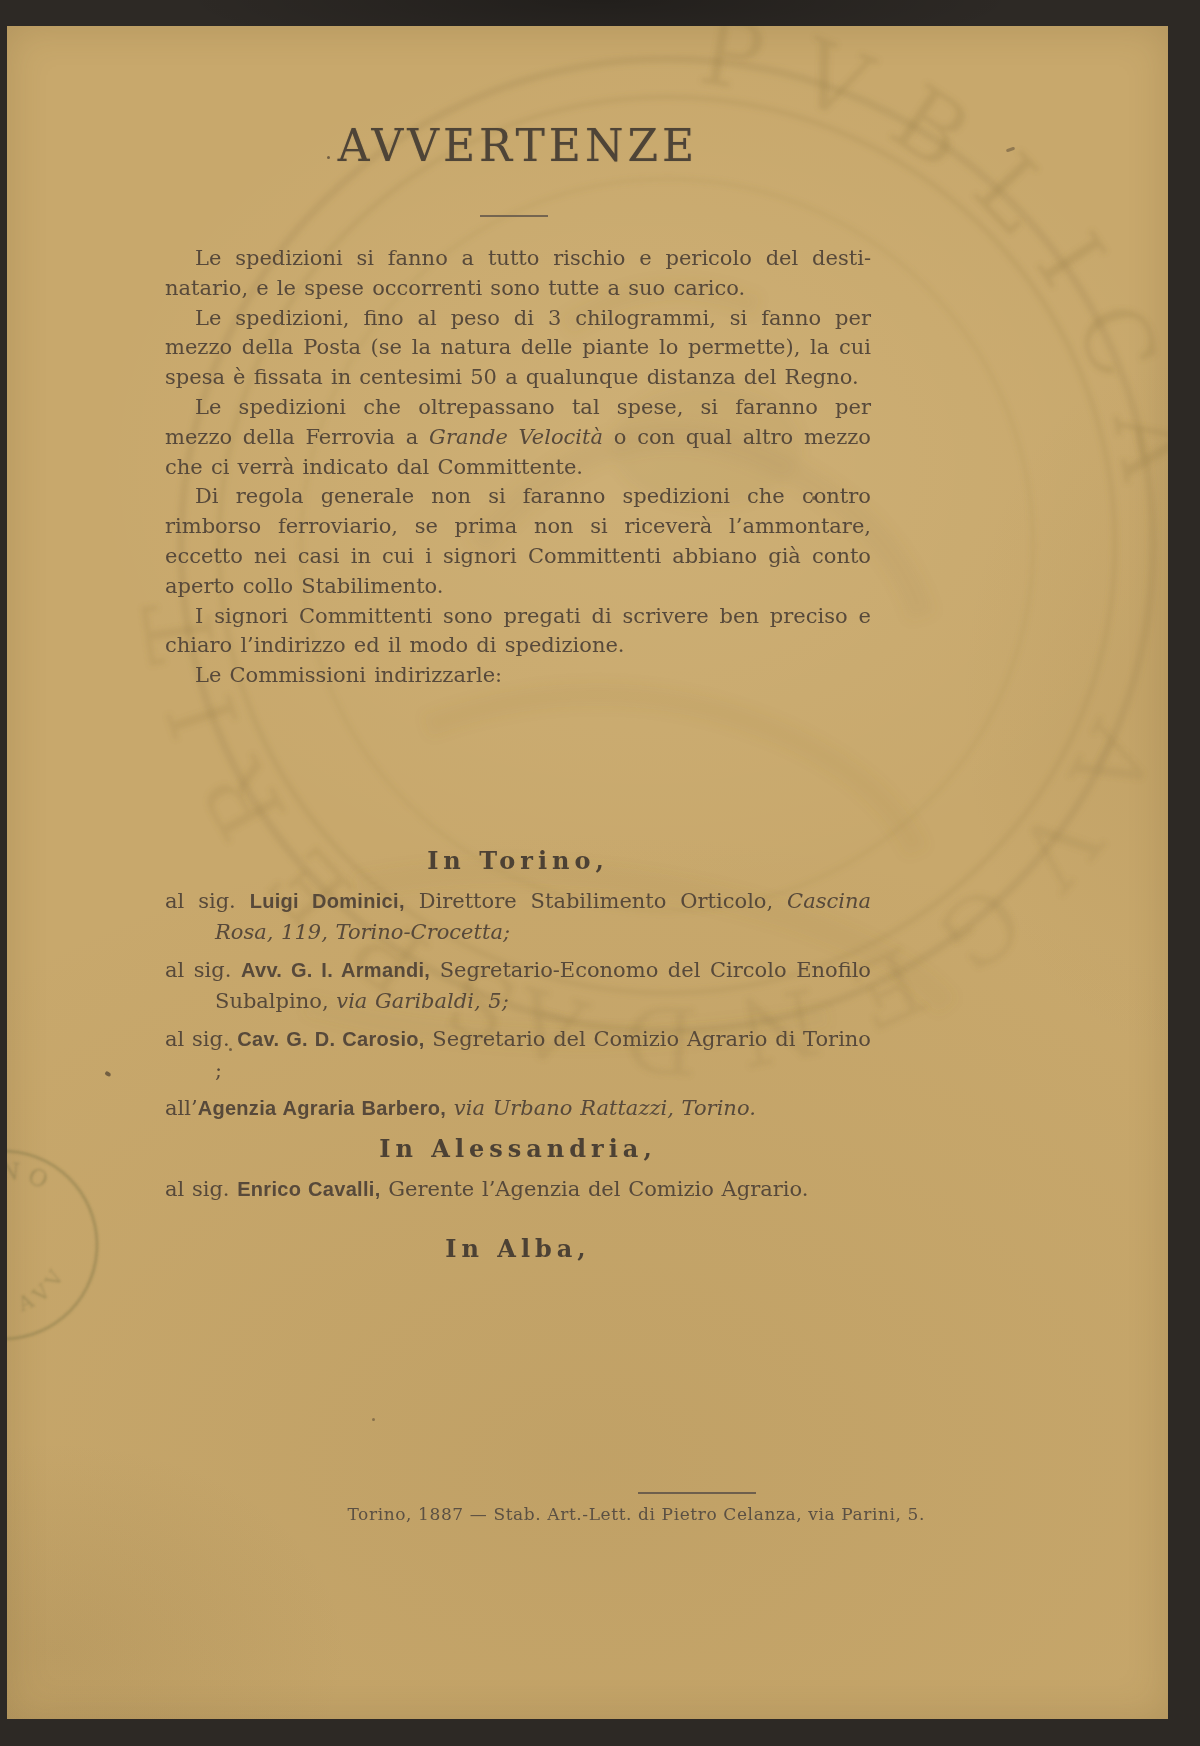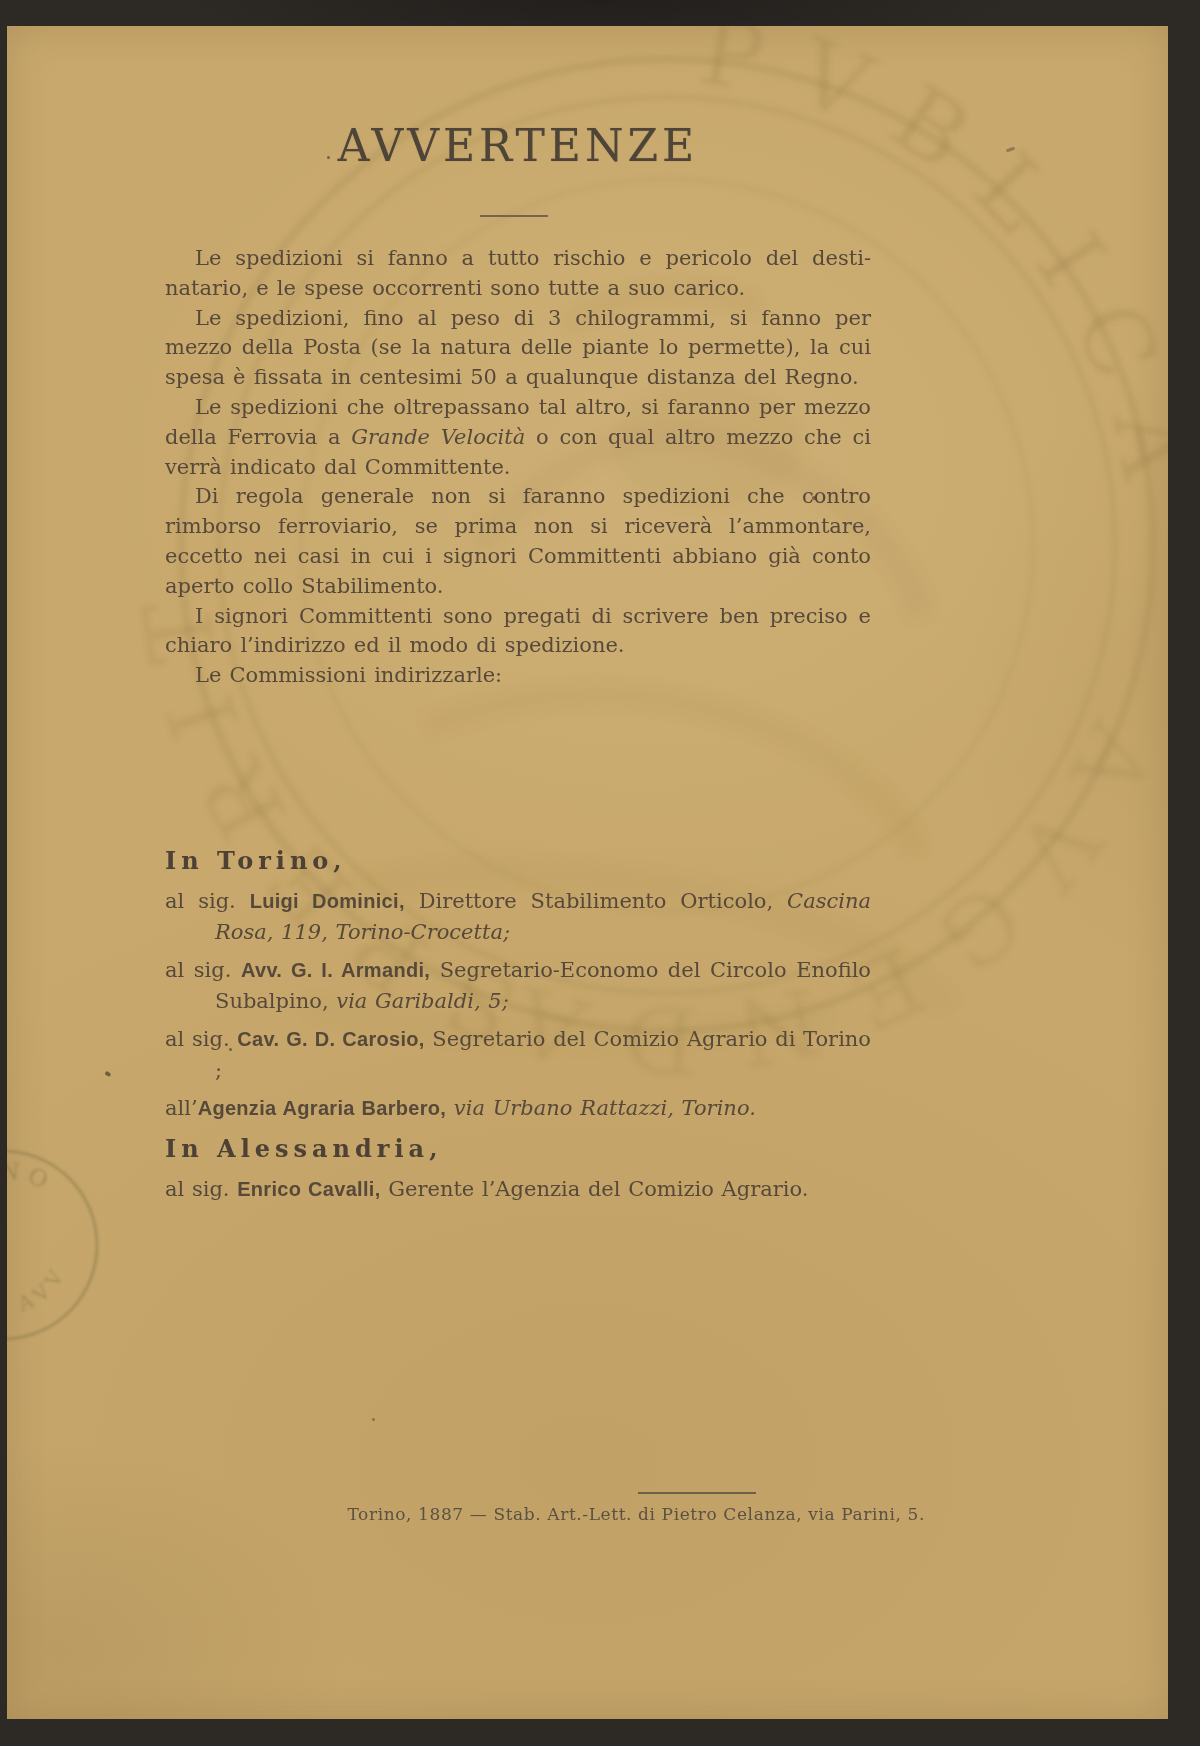--- a/index.html
+++ b/index.html
@@ -32,21 +32,21 @@
               background:var(--rule);opacity:.8;}
   .bodytext{position:absolute;left:0;top:218px;width:706px;
             font-size:21px;line-height:29.8px;color:var(--ink);
             text-align:justify;word-spacing:1.5px;}
   .bodytext p{margin:0;text-indent:30px;}
 
   .section{position:absolute;left:0;width:706px;color:var(--ink);}
   .sec-torino{top:820px;}
   .sec-aless{top:1108px;}
   .sec-alba{top:1208px;}
-  .section h2{margin:0 0 10px 0;text-align:left;font-size:24px;line-height:30px;
+  .section h2{margin:0 0 10px 0;text-align:center;font-size:24px;line-height:30px;
               font-weight:bold;letter-spacing:5px;color:#4c4134;}
   .entry{margin:0 0 7px 0;padding-left:50px;text-indent:-50px;
          font-size:21px;line-height:31px;text-align:justify;word-spacing:1px;}
   .r-n{font-style:normal;}
   .r-i{font-style:italic;}
   .r-b{font-family:"Liberation Sans",sans-serif;font-weight:bold;
        font-size:20px;letter-spacing:.3px;}
 
   .imprint-rule{position:absolute;left:473px;top:1466px;width:118px;height:2px;
                 background:var(--rule);opacity:.85;}
@@ -108,21 +108,21 @@
       </g>
     </svg>
 
     <div class="content">
       <h1 class="title">AVVERTENZE</h1>
       <div class="title-rule"></div>
 
       <div class="bodytext">
           <p><span class="r-n">Le spedizioni si fanno a tutto rischio e pericolo del desti­natario, e le spese occorrenti sono tutte a suo carico.</span></p>
           <p><span class="r-n">Le spedizioni, fino al peso di 3 chilogrammi, si fanno per mezzo della Posta (se la natura delle piante lo permette), la cui spesa è fissata in centesimi 50 a qualunque distanza del Regno.</span></p>
-          <p><span class="r-n">Le spedizioni che oltrepassano tal altro, si faranno per mezzo della Ferrovia a </span><span class="r-i">Grande Velocità</span><span class="r-n"> o con qual altro mezzo che ci verrà indicato dal Committente.</span></p>
+          <p><span class="r-n">Le spedizioni che oltrepassano tal spese, si faranno per mezzo della Ferrovia a </span><span class="r-i">Grande Velocità</span><span class="r-n"> o con qual altro mezzo che ci verrà indicato dal Committente.</span></p>
           <p><span class="r-n">Di regola generale non si faranno spedizioni che contro rimborso ferroviario, se prima non si riceverà l’ammontare, eccetto nei casi in cui i signori Committenti abbiano già conto aperto collo Stabilimento.</span></p>
           <p><span class="r-n">I signori Committenti sono pregati di scrivere ben preciso e chiaro l’indirizzo ed il modo di spedizione.</span></p>
           <p><span class="r-n">Le Commissioni indirizzarle:</span></p>
         </div>
 
       <div class="section sec-torino">
         <h2>In Torino,</h2>
         <div>
             <p class="entry"><span class="r-n">al sig. </span><span class="r-b">Luigi Dominici,</span><span class="r-n"> Direttore Stabilimento Orticolo, </span><span class="r-i">Cascina Rosa, 119, Torino-Crocetta;</span></p>
             <p class="entry"><span class="r-n">al sig. </span><span class="r-b">Avv. G. I. Armandi,</span><span class="r-n"> Segretario-Economo del Circolo Enofilo Subalpino, </span><span class="r-i">via Garibaldi, 5;</span></p>
@@ -132,20 +132,21 @@
       </div>
 
       <div class="section sec-aless">
         <h2>In Alessandria,</h2>
         <div>
             <p class="entry"><span class="r-n">al sig. </span><span class="r-b">Enrico Cavalli,</span><span class="r-n"> Gerente l’Agenzia del Comizio Agrario.</span></p>
           </div>
       </div>
 
       <div class="section sec-alba">
+        <h2>In Alba,</h2>
       </div>
 
       <div class="imprint-rule"></div>
       <div class="imprint">Torino, 1887 — Stab. Art.-Lett. di Pietro Celanza, via Parini, 5.</div>
     </div>
 
     <div class="speck" style="left:320px;top:130px;width:3px;height:3px;"></div>
     <div class="speck" style="left:805px;top:470px;width:4px;height:4px;"></div>
     <div class="speck" style="left:98px;top:1046px;width:6px;height:4px;border-radius:40% 60% 60% 40%;transform:rotate(30deg);"></div>
     <div class="speck" style="left:999px;top:122px;width:9px;height:3px;border-radius:2px;transform:rotate(-20deg);opacity:.45;"></div>

